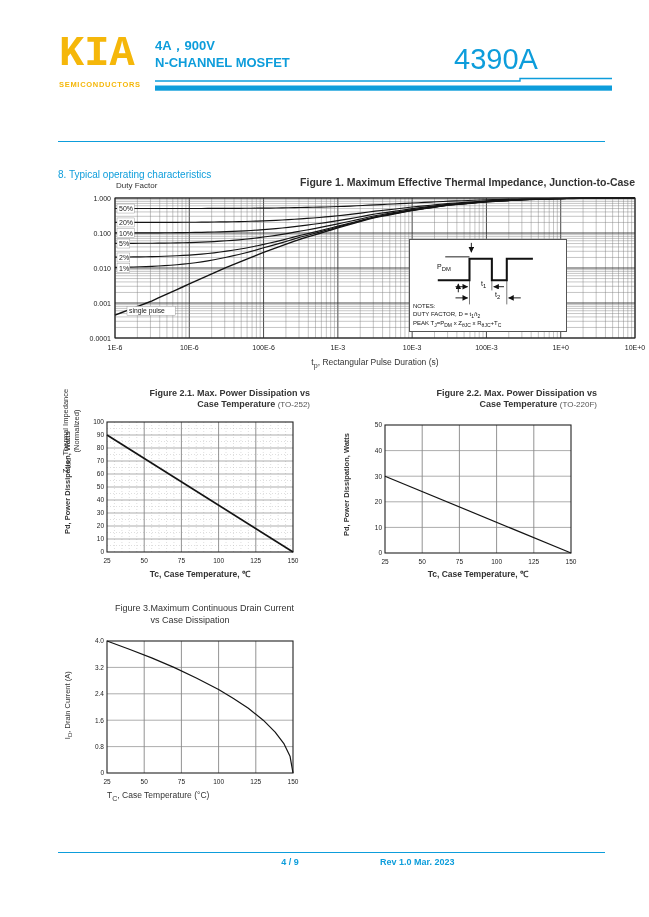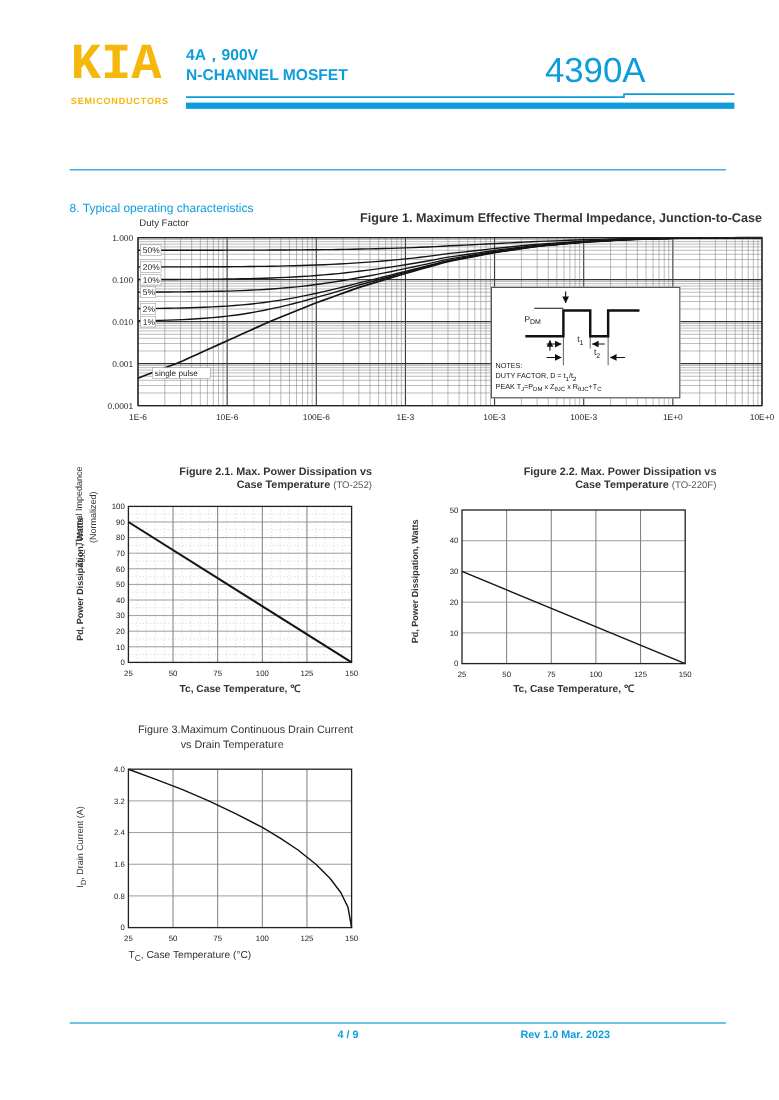--- a/index.html
+++ b/index.html
@@ -48,21 +48,21 @@
   .f22-xlabel{left:385px;top:183px;width:186px;text-align:center;font-size:8.5px;font-weight:700;color:#333;}
 
   .f3-title{left:115px;top:4px;display:flex;font-size:9px;color:#333;line-height:12px;}
   .f3-ylabel{left:3px;top:102px;width:130px;font-size:7.5px;}
   #fig3-svg{left:80px;top:35px;}
   .f3-xlabel{left:107px;top:192px;width:186px;text-align:left;font-size:8.5px;color:#333;}
 
   
   .footer-rule{left:58px;top:852px;width:547px;height:1.3px;background:var(--accent);}
   .footer-page{left:0;top:857px;width:580px;text-align:center;font-size:9px;font-weight:700;color:var(--accent);}
-  .footer-rev{left:380px;top:857px;width:182px;text-align:center;font-size:9px;font-weight:700;color:var(--accent);}
+  .footer-rev{left:380px;top:857px;width:182px;text-align:left;font-size:9px;font-weight:700;color:var(--accent);}
 
   svg text{font-family:"Liberation Sans",sans-serif;}
 </style>
 </head>
 <body>
 
 <div class="page">
 
   <div class="abs logo">KIA</div>
   <div class="abs tagline">SEMICONDUCTORS</div>
@@ -242,20 +242,21 @@
       </svg>
       <span class="pdm">P<sub>DM</sub></span>
       <span class="t1">t<sub>1</sub></span>
       <span class="t2">t<sub>2</sub></span>
       <div class="notes">
         <div>NOTES:</div>
         <div>DUTY FACTOR, D = t<sub>1</sub>/t<sub>2</sub></div>
         <div>PEAK T<sub>J</sub>=P<sub>DM</sub> x Z<sub>θJC</sub> x R<sub>θJC</sub>+T<sub>C</sub></div>
       </div>
     </div>
+    <div class="abs fig1-xlabel">t<sub>p</sub>, Rectangular Pulse Duration (s)</div>
   </div>
 
   <div class="abs figblock" style="top:385px;height:210px;">
     <div class="abs fig-title f21-title">
       <div>Figure 2.1. Max. Power Dissipation vs</div>
       <div><span>Case Temperature</span> <span class="tsuffix">(TO-252)</span></div>
     </div>
     <div class="abs fig-title f22-title">
       <div>Figure 2.2. Max. Power Dissipation vs</div>
       <div><span>Case Temperature</span> <span class="tsuffix">(TO-220F)</span></div>
@@ -352,21 +353,21 @@
       </svg>
     <div class="abs f21-xlabel">Tc, Case Temperature, ℃</div>
     <div class="abs f22-xlabel">Tc, Case Temperature, ℃</div>
   </div>
 
   <div class="abs figblock" style="top:598px;height:220px;">
     <div class="abs f3-title">
       <span>Figure 3.</span>
       <span>
         <div>Maximum Continuous Drain Current</div>
-        <div>vs Drain Temperature</div>
+        <div>vs Case Dissipation</div>
       </span>
     </div>
     <div class="abs vlabel f3-ylabel">I<sub>D</sub>, Drain Current (A)</div>
     <svg id="fig3-svg" class="abs" width="225" height="160">
         <line x1="64.2" y1="8" x2="64.2" y2="140" stroke="#777" stroke-width="0.8"></line>
         <line x1="101.4" y1="8" x2="101.4" y2="140" stroke="#777" stroke-width="0.8"></line>
         <line x1="138.6" y1="8" x2="138.6" y2="140" stroke="#777" stroke-width="0.8"></line>
         <line x1="175.8" y1="8" x2="175.8" y2="140" stroke="#777" stroke-width="0.8"></line>
         <line x1="27" y1="113.6" x2="213" y2="113.6" stroke="#8a8a8a" stroke-width="0.7"></line>
         <line x1="27" y1="87.19999999999999" x2="213" y2="87.19999999999999" stroke="#8a8a8a" stroke-width="0.7"></line>

